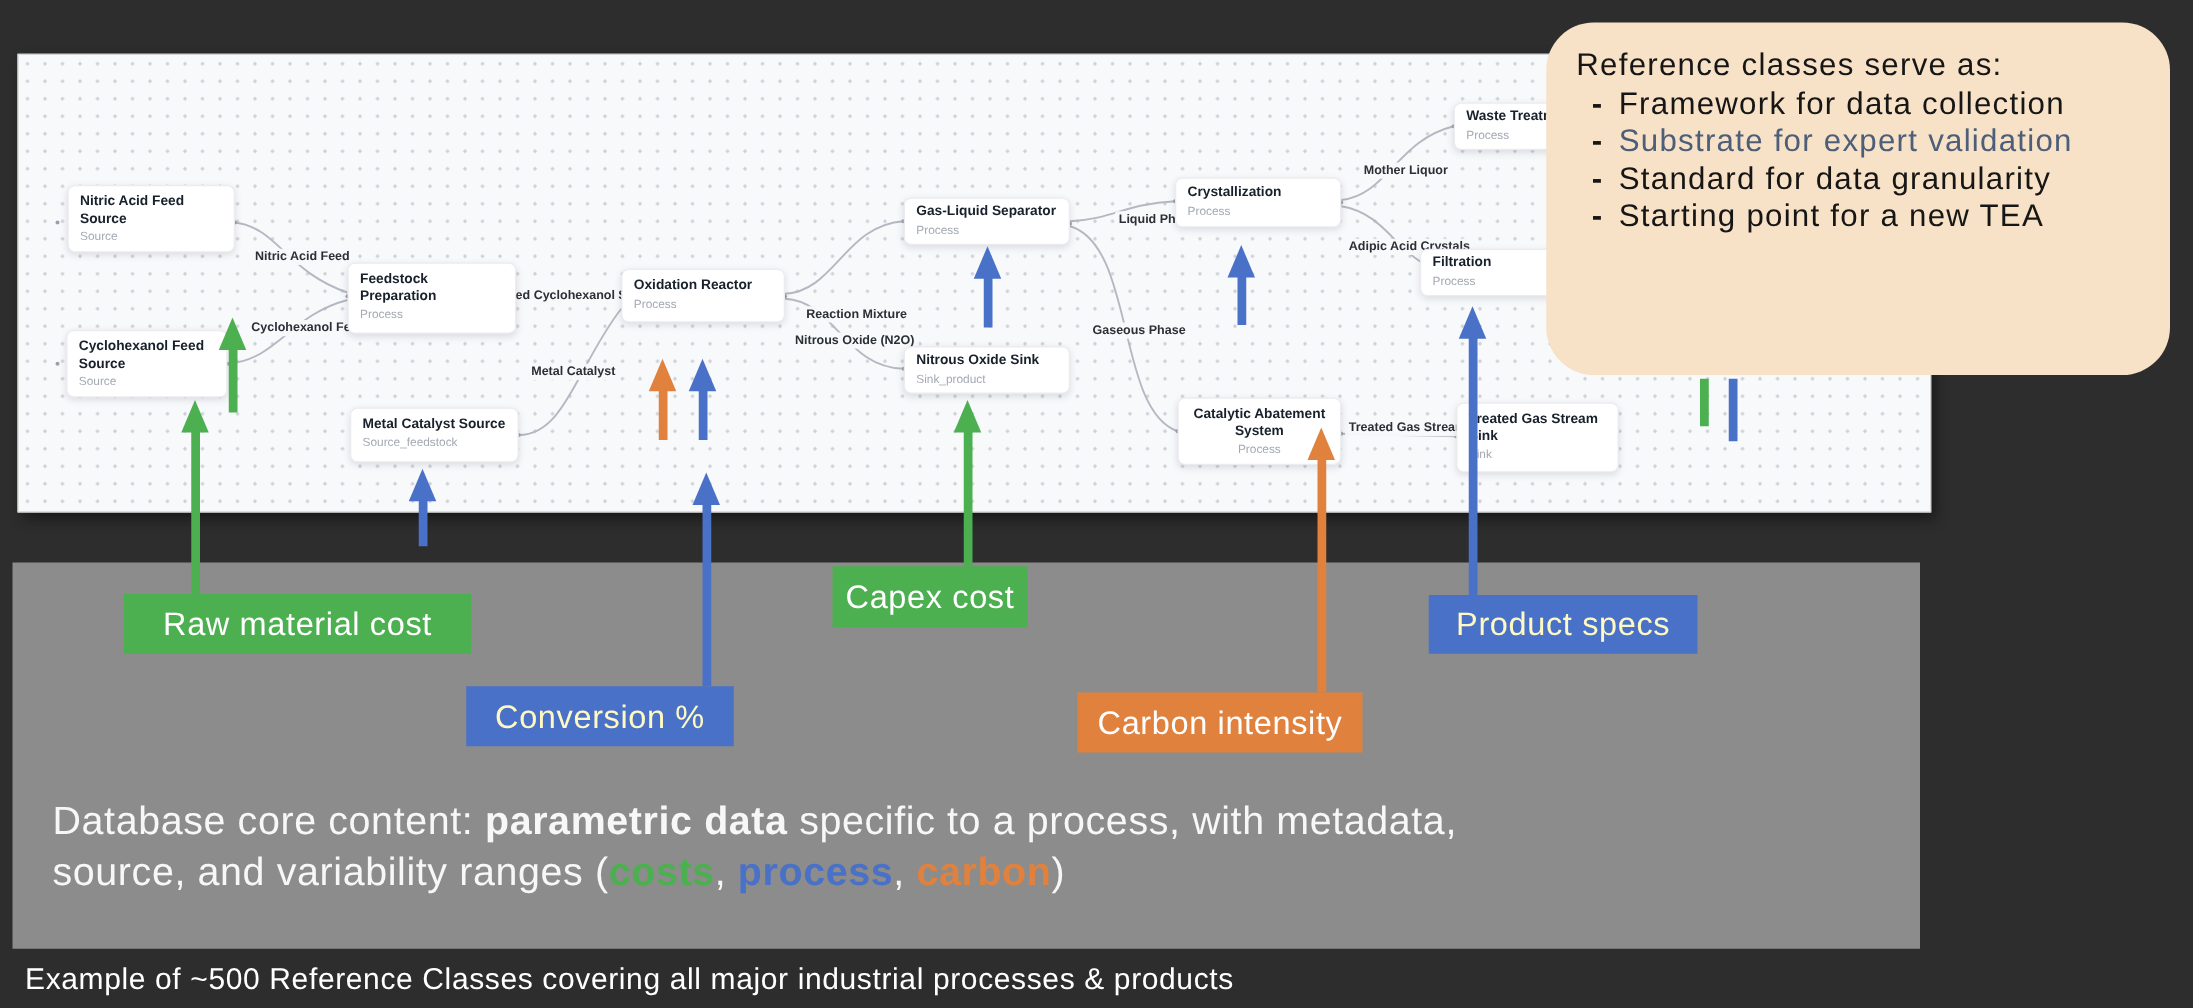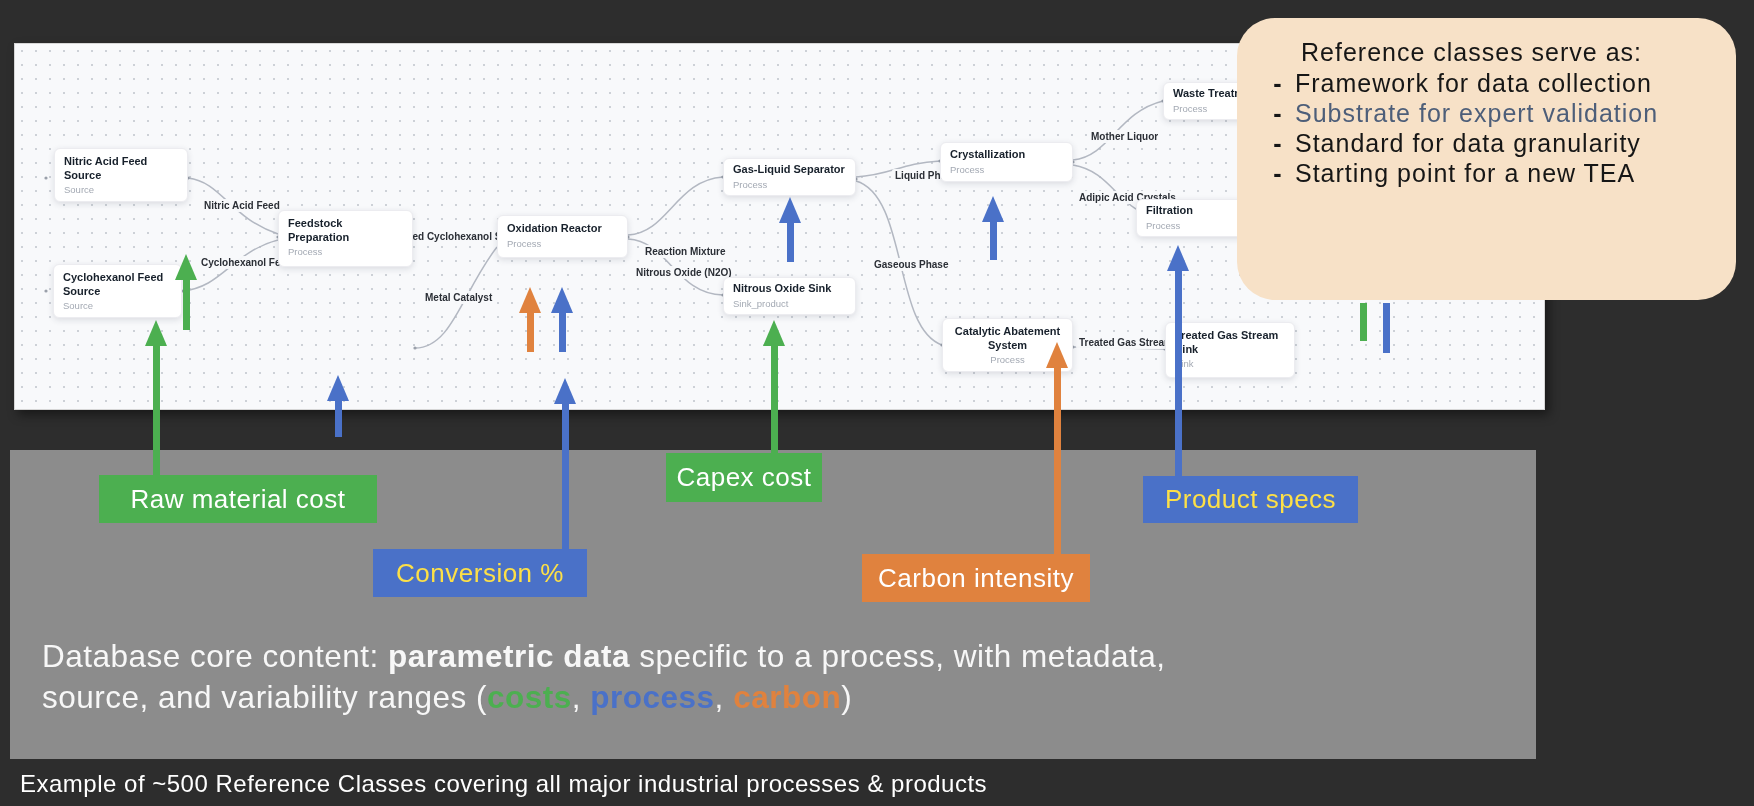--- a/index.html
+++ b/index.html
@@ -28,27 +28,27 @@
   .tailbar{position:absolute;width:7px;z-index:5;background:currentColor;}
   .green{color:#4caf50;}
   .blue{color:#4a71c8;}
   .orange{color:#e0823e;}
   
   .panel{position:absolute;left:10px;top:450px;width:1526px;height:309px;background:#8c8c8c;z-index:0;}
   
   .tag{position:absolute;z-index:6;color:#ffffff;font-size:26px;letter-spacing:.5px;
        display:flex;align-items:center;justify-content:center;box-sizing:border-box;}
   .tag.green{background:#4caf50;color:#fff;}
-  .tag.blue{background:#4a71c8;color:#fde047;}
+  .tag.blue{background:#4a71c8;color:#fef9c3;}
   .tag.orange{background:#e0823e;color:#fff;}
   
   .bubble{position:absolute;left:1237px;top:18px;width:499px;height:282px;z-index:7;
           background:#f7e1c7;border-radius:38px;box-sizing:border-box;padding:19px 26px 14px 24px;
           color:#161616;font-size:25px;letter-spacing:1px;line-height:30px;}
-  .bubble-title{margin-bottom:1px;margin-left:40px;}
+  .bubble-title{margin-bottom:1px;}
   .brow{display:flex;}
   .bdash{width:34px;text-align:center;font-weight:bold;flex:0 0 34px;}
   .btext{max-width:365px;text-align:center;}
   .btext.slate{color:#4d5e79;}
   
   .statement{position:absolute;left:42px;top:636px;z-index:6;color:#f7f7f7;
              font-size:31.5px;letter-spacing:.5px;line-height:41px;white-space:nowrap;}
   .statement .b{font-weight:bold;margin-top:15px;}
   .statement .g{font-weight:bold;color:#4caf50;}
   .statement .bl{font-weight:bold;color:#4a71c8;}
@@ -108,20 +108,24 @@
     <div class="node-sub">Source</div>
   </div>
   <div class="node" style="left:53px;top:264px;width:129px;height:54px;">
     <div class="node-title">Cyclohexanol Feed Source</div>
     <div class="node-sub">Source</div>
   </div>
   <div class="node" style="left:278px;top:210px;width:135px;height:57px;">
     <div class="node-title">Feedstock Preparation</div>
     <div class="node-sub">Process</div>
   </div>
+  <div class="node" style="left:280px;top:326px;width:135px;height:44px;">
+    <div class="node-title">Metal Catalyst Source</div>
+    <div class="node-sub">Source_feedstock</div>
+  </div>
   <div class="node" style="left:497px;top:215px;width:131px;height:43px;">
     <div class="node-title">Oxidation Reactor</div>
     <div class="node-sub">Process</div>
   </div>
   <div class="node" style="left:723px;top:158px;width:133px;height:38px;padding-top:4px;">
     <div class="node-title">Gas-Liquid Separator</div>
     <div class="node-sub">Process</div>
   </div>
   <div class="node" style="left:723px;top:277px;width:133px;height:38px;padding-top:4px;">
     <div class="node-title">Nitrous Oxide Sink</div>

